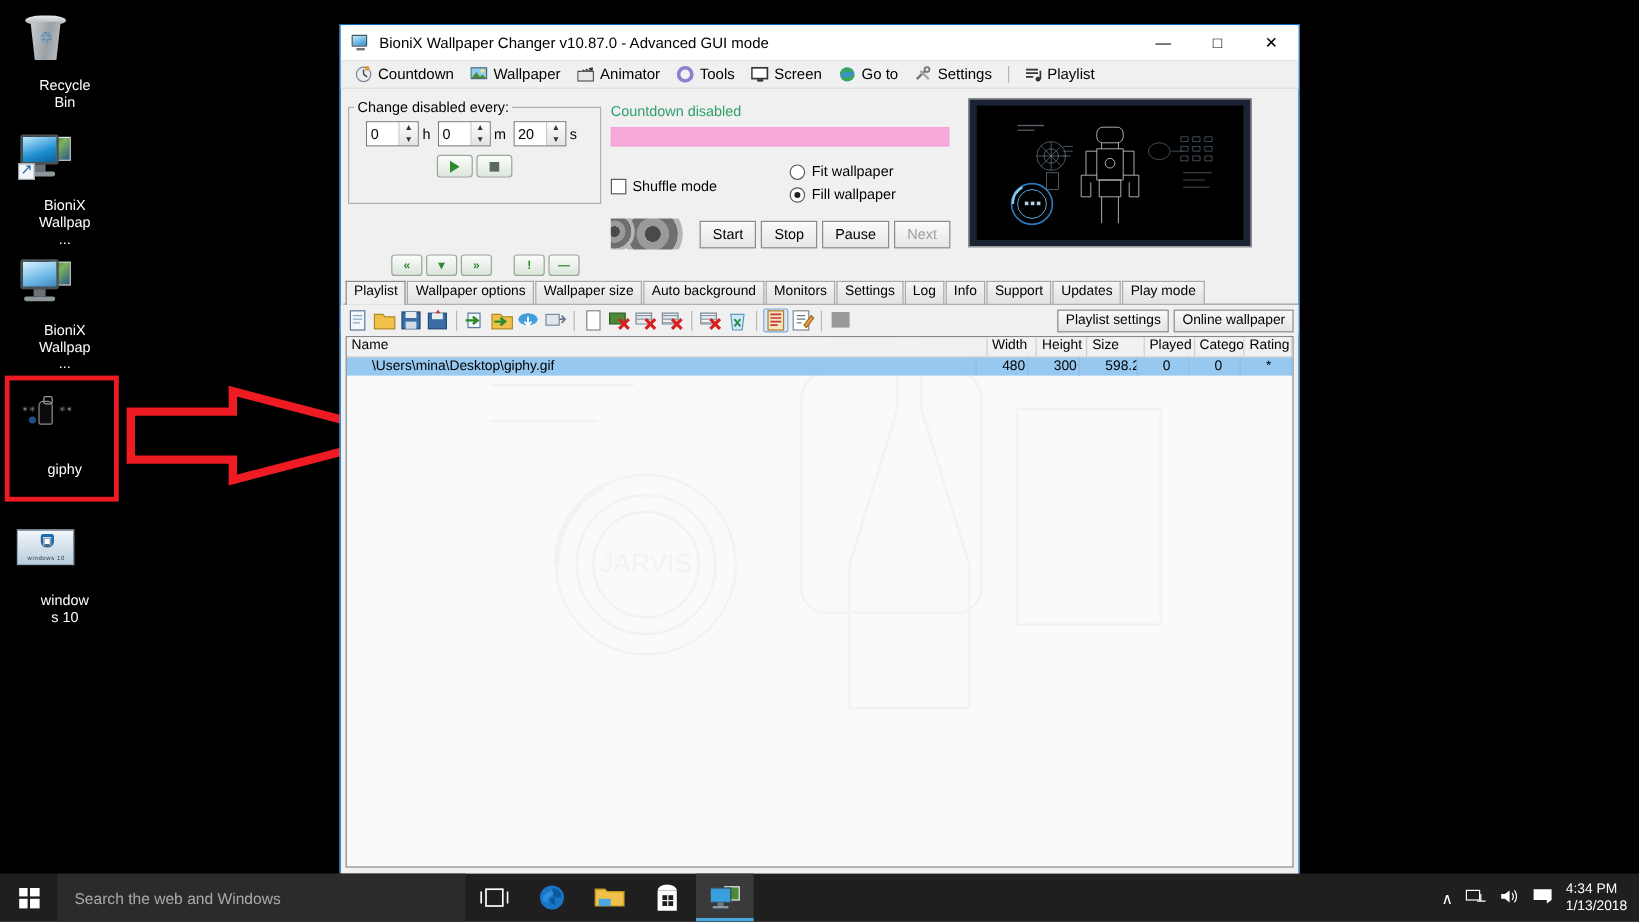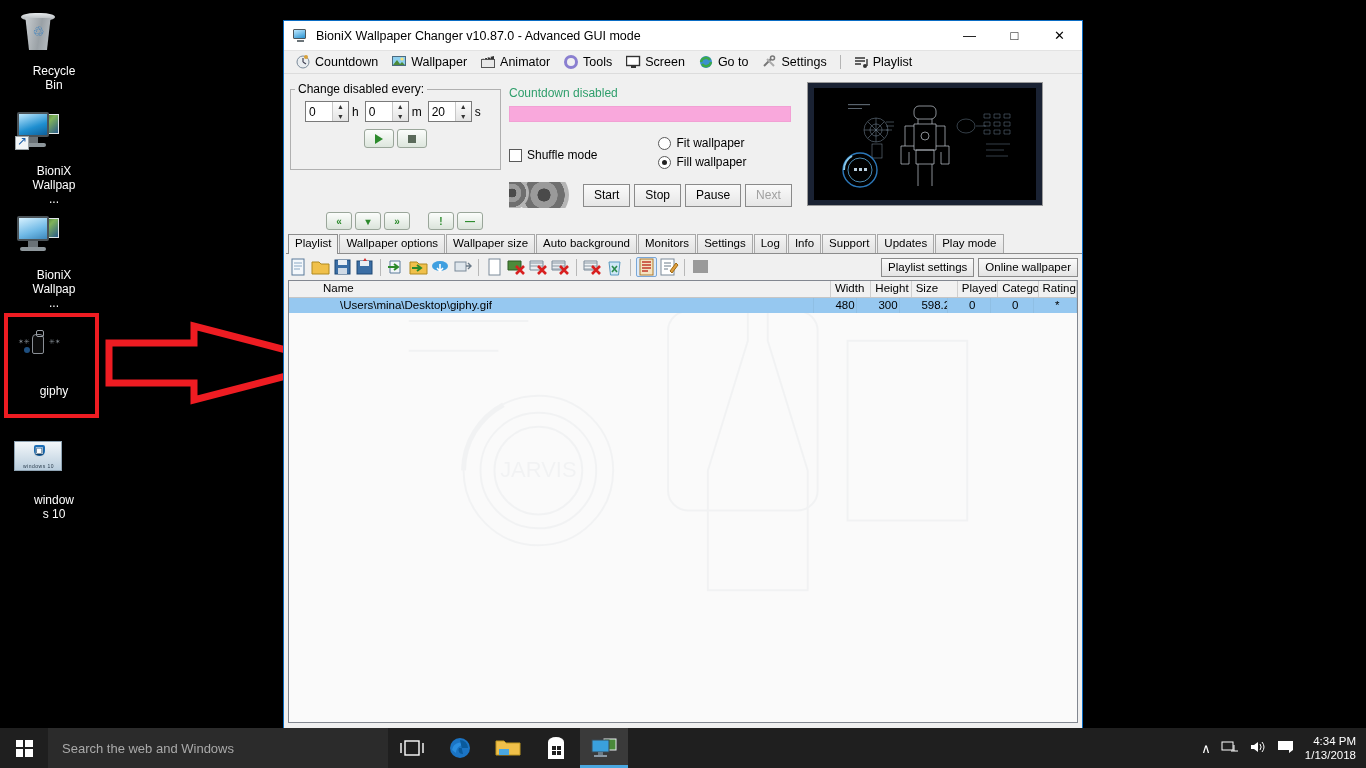--- a/index.html
+++ b/index.html
@@ -290,21 +290,21 @@
     font-size: 11.5px; padding: 1px 4px; border-right: 1px solid #cfcfcf; color: #000;
     overflow: hidden; white-space: nowrap;
   }
   .row {
     display: flex; height: 15px; background: #96c8f0; position: relative; z-index: 2;
   }
   .row div {
     font-size: 11.5px; padding: 0 21px; line-height: 15px; color: #000;
     overflow: hidden; white-space: nowrap; border-right: 1px solid #8fbfe4;
   }
-  .c-name { width: 538px; margin-left: 30px; } .c-w { width: 42px; } .c-h { width: 42px; }
+  .c-name { width: 538px; } .c-w { width: 42px; } .c-h { width: 42px; }
   .c-size { width: 48px; } .c-played { width: 42px; } .c-cat { width: 42px; } .c-rating { width: 40px; }
 
   
   #taskbar {
     position: absolute; left: 0; bottom: 0; width: 1366px; height: 40px;
     background: #1f1f1f; display: flex; align-items: center;
   }
   #start-btn { width: 48px; height: 40px; display: flex; align-items: center; justify-content: center; }
   .win-logo { width: 17px; height: 17px; display: grid; grid-template-columns: 1fr 1fr; grid-gap: 2px; }
   .win-logo i { background: #fff; display: block; }
@@ -317,21 +317,21 @@
     position: relative;
   }
   .tb-app.active { background: #3a3a3a; }
   .tb-app.active::after {
     content: ""; position: absolute; left: 0; bottom: 0; width: 48px; height: 3px; background: #4aa7e0;
   }
   #tray {
     margin-left: auto; display: flex; align-items: center; height: 40px;
     color: #fff; font-size: 11px; padding-right: 10px; gap: 10px;
   }
-  #clock { text-align: right; line-height: 14px; font-size: 11.5px; }
+  #clock { text-align: left; line-height: 14px; font-size: 11.5px; }
 </style>
 </head>
 <body>
 
 <div id="desktop">
 
   <div class="desk-icon" style="left:0px; top:8px;">
     <div class="glyph">
       <div class="rb">
           <div class="lid"></div>

